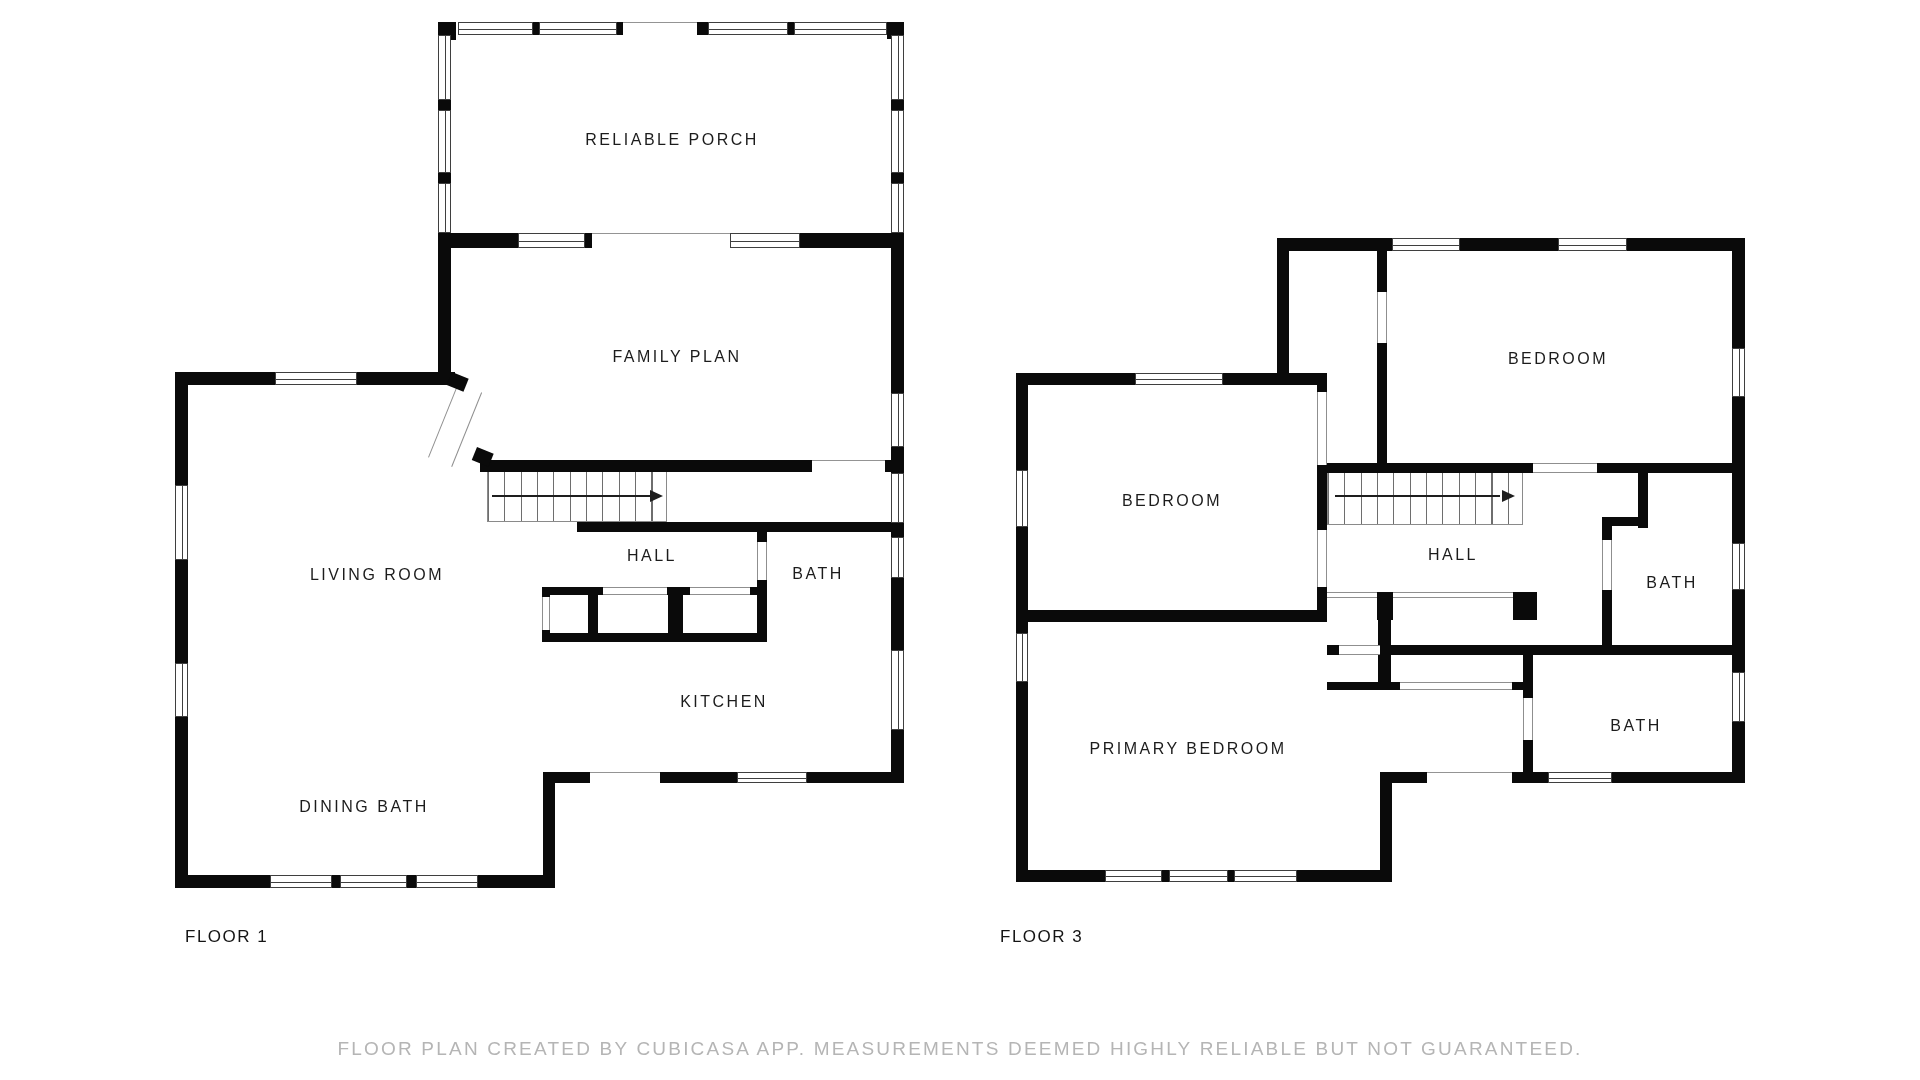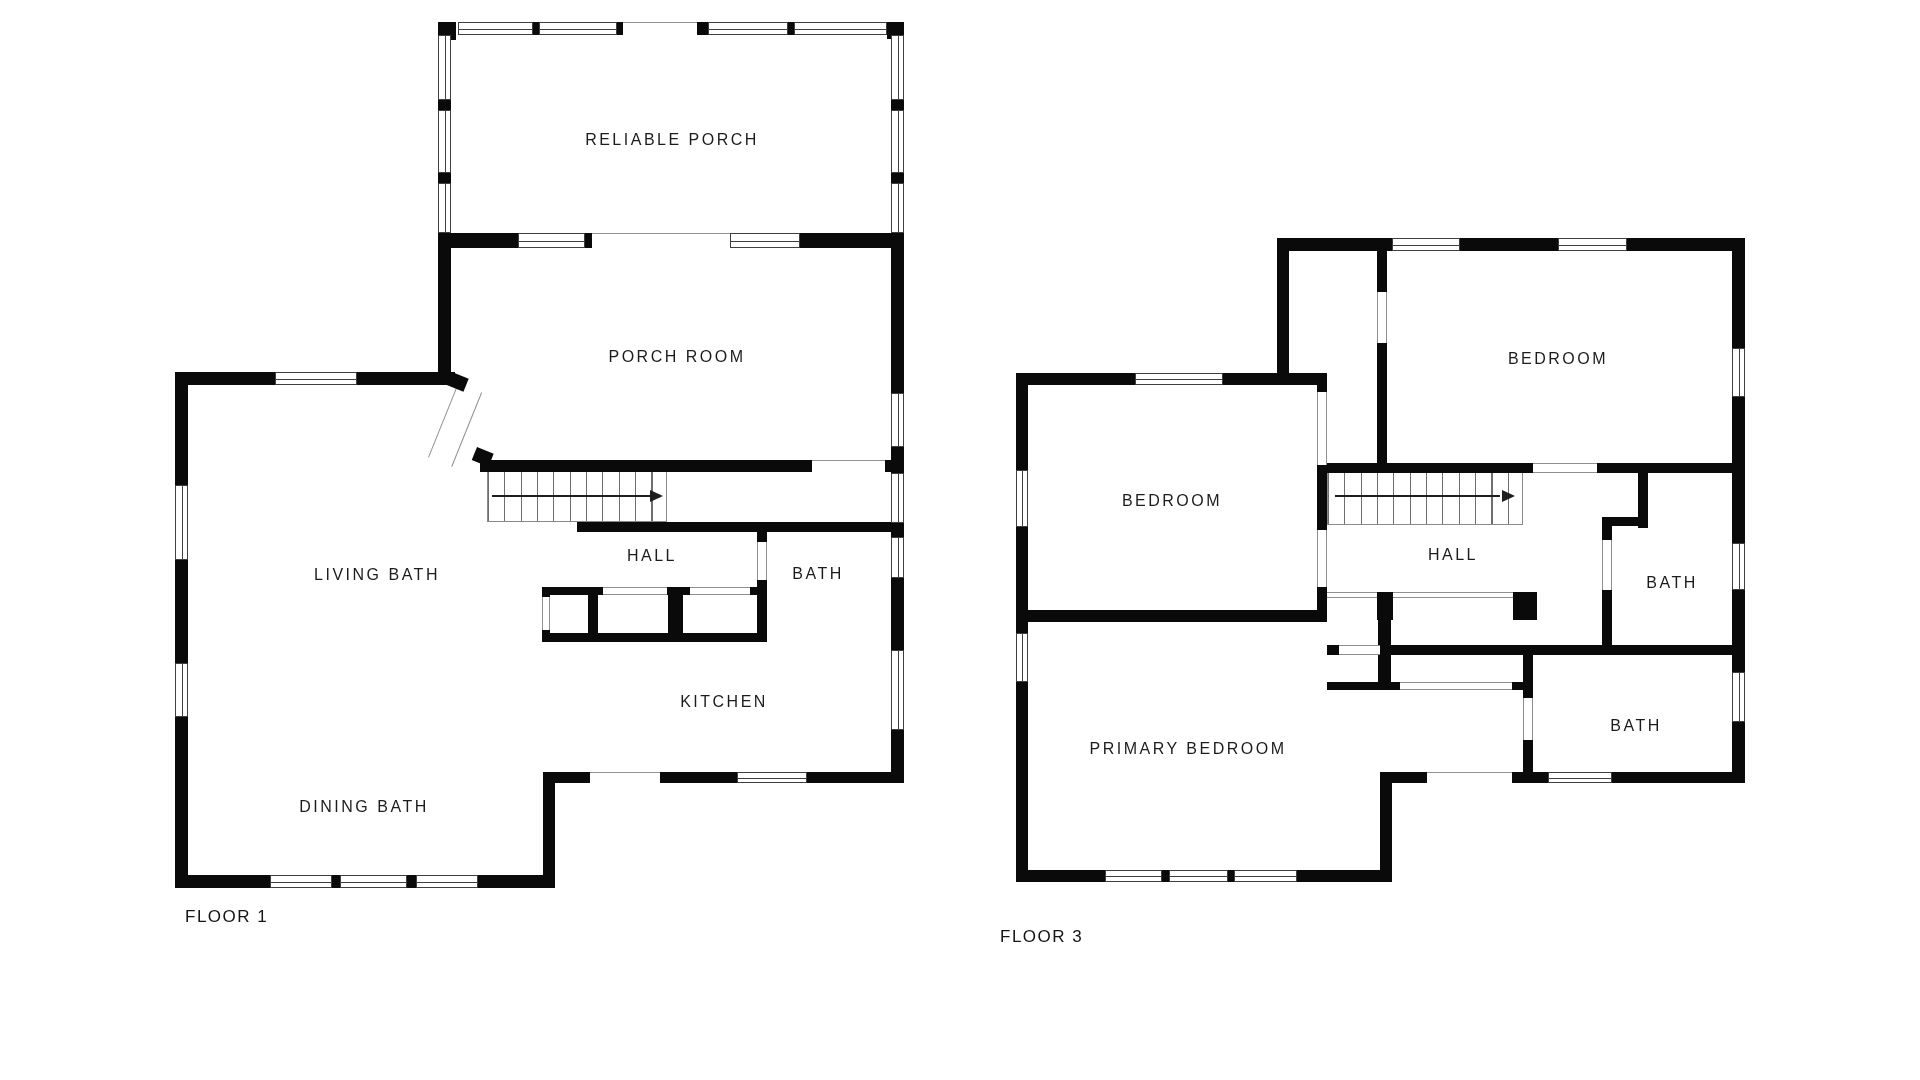--- a/index.html
+++ b/index.html
@@ -168,30 +168,31 @@
       <div class="g door-v" style="left: 1602px; top: 540px; width: 10px; height: 50px;"></div>
       <div class="g door-h" style="left: 1339px; top: 645px; width: 41px; height: 10px;"></div>
       <div class="g door-h" style="left: 1400px; top: 682px; width: 112px; height: 8px;"></div>
       <div class="g door-v" style="left: 1523px; top: 698px; width: 10px; height: 42px;"></div>
       <div class="g stairs" style="left: 1327px; top: 473px; width: 196px; height: 52px;"></div>
       <div class="g arrow-line" style="left: 1335px; top: 495px; width: 165px; height: 2px;"></div>
       <div class="g arrow-head" style="left: 1502px; top: 490px;"></div>
     </div>
 
   <span class="room-label" style="left:672px;top:140px">RELIABLE PORCH</span>
-  <span class="room-label" style="left:677px;top:357px">PORCH ROOM</span>
-  <span class="room-label" style="left:377px;top:575px">LIVING BATH</span>
+  <span class="room-label" style="left:677px;top:357px">FAMILY PLAN</span>
+  <span class="room-label" style="left:377px;top:575px">LIVING ROOM</span>
   <span class="room-label" style="left:652px;top:556px">HALL</span>
   <span class="room-label" style="left:818px;top:574px">BATH</span>
   <span class="room-label" style="left:724px;top:702px">KITCHEN</span>
   <span class="room-label" style="left:364px;top:807px">DINING BATH</span>
 
   <span class="room-label" style="left:1172px;top:501px">BEDROOM</span>
   <span class="room-label" style="left:1558px;top:359px">BEDROOM</span>
   <span class="room-label" style="left:1453px;top:555px">HALL</span>
   <span class="room-label" style="left:1672px;top:583px">BATH</span>
   <span class="room-label" style="left:1636px;top:726px">BATH</span>
   <span class="room-label" style="left:1188px;top:749px">PRIMARY BEDROOM</span>
 
-  <span class="floor-label" style="left:185px;top:907px">FLOOR 1</span>
+  <span class="floor-label" style="left:185px;top:927px">FLOOR 1</span>
   <span class="floor-label" style="left:1000px;top:927px">FLOOR 3</span>
 
+  <div class="footer-text">FLOOR PLAN CREATED BY CUBICASA APP. MEASUREMENTS DEEMED HIGHLY RELIABLE BUT NOT GUARANTEED.</div>
 </div>
 
 </body></html>

